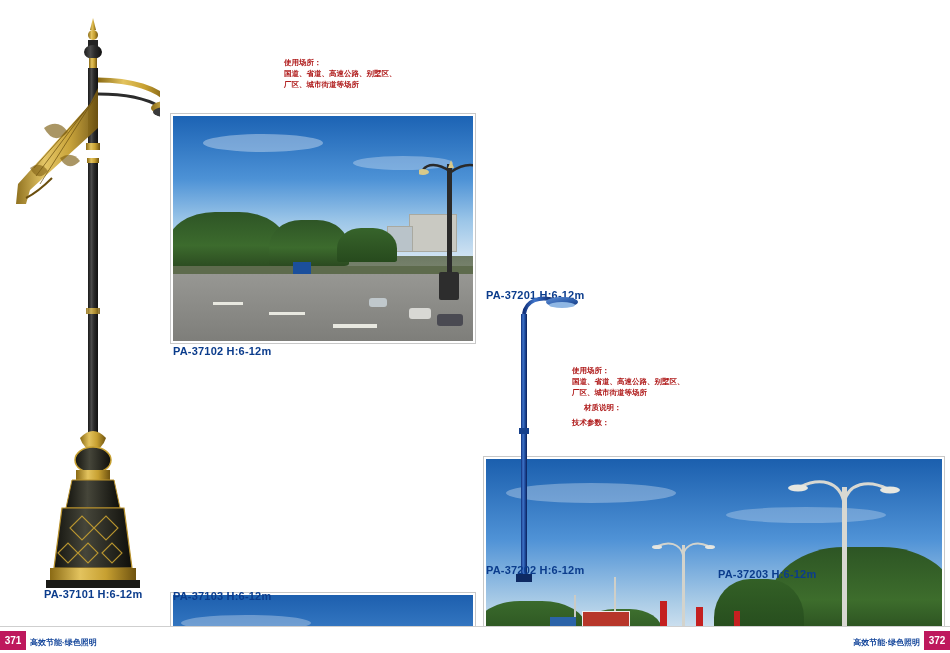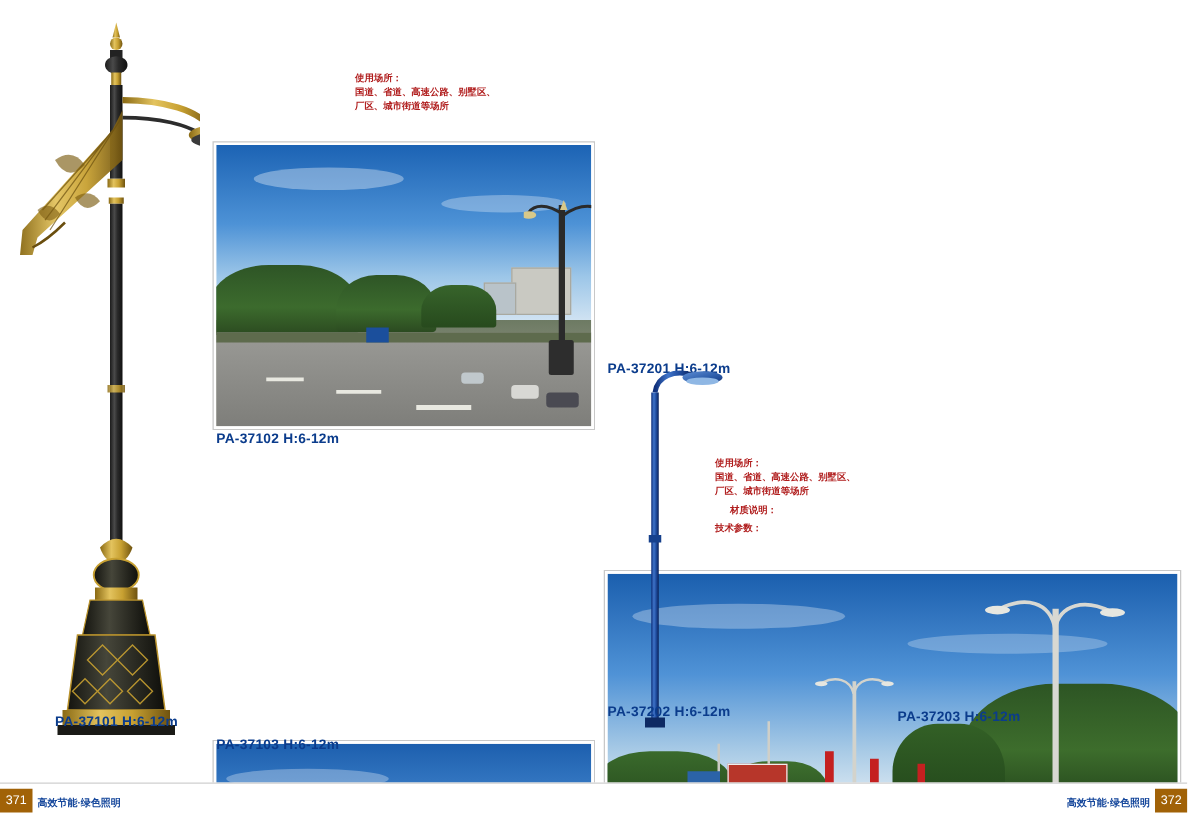--- a/index.html
+++ b/index.html
@@ -49,24 +49,24 @@
     width: 950px;
     height: 26px;
     background: #ffffff;
     border-top: 1px solid #cfcfcf;
   }
   .pagenum {
     position: absolute;
     bottom: 3px;
     width: 26px;
     height: 19px;
-    background: #a16207;
+    background: #be185d;
     color: #fff;
     font-size: 10px;
-    font-weight: normal;
+    font-weight: bold;
     text-align: center;
     line-height: 19px;
   }
   .pagenum.left { left: 0; }
   .pagenum.right { right: 0; }
   .footer-text {
     position: absolute;
     bottom: 5px;
     font-size: 8px;
     color: #14469b;
@@ -175,21 +175,21 @@
         <path d="M60 520 l12 -12 l12 12 l-12 12 Z"></path>
         <path d="M84 520 l12 -12 l12 12 l-12 12 Z"></path>
         <path d="M68 545 l10 -10 l10 10 l-10 10 Z"></path>
         <path d="M92 545 l10 -10 l10 10 l-10 10 Z"></path>
         <path d="M48 545 l10 -10 l10 10 l-10 10 Z"></path>
       </g>
       <rect x="40" y="560" width="86" height="12" fill="url(#goldGrad)"></rect>
       <rect x="36" y="572" width="94" height="8" fill="#1a1a16"></rect>
     </svg>
   </div>
-  <div class="abs caption" style="left:44px; top:572px;">PA-37101 H:6-12m</div>
+  <div class="abs caption" style="left:44px; top:588px;">PA-37101 H:6-12m</div>
 
   <div class="abs" style="left:284px; top:58px; width:150px;">
     <div class="spec-block hdr">使用场所：</div>
     <div class="spec-block">国道、省道、高速公路、别墅区、
 厂区、城市街道等场所</div>
   </div>
 
   <div class="abs photo" style="left:171px; top:114px; width:300px; height:225px;">
     <div class="sky" style="height:62%;"></div>
     <div class="ground" style="height:38%;"></div>

